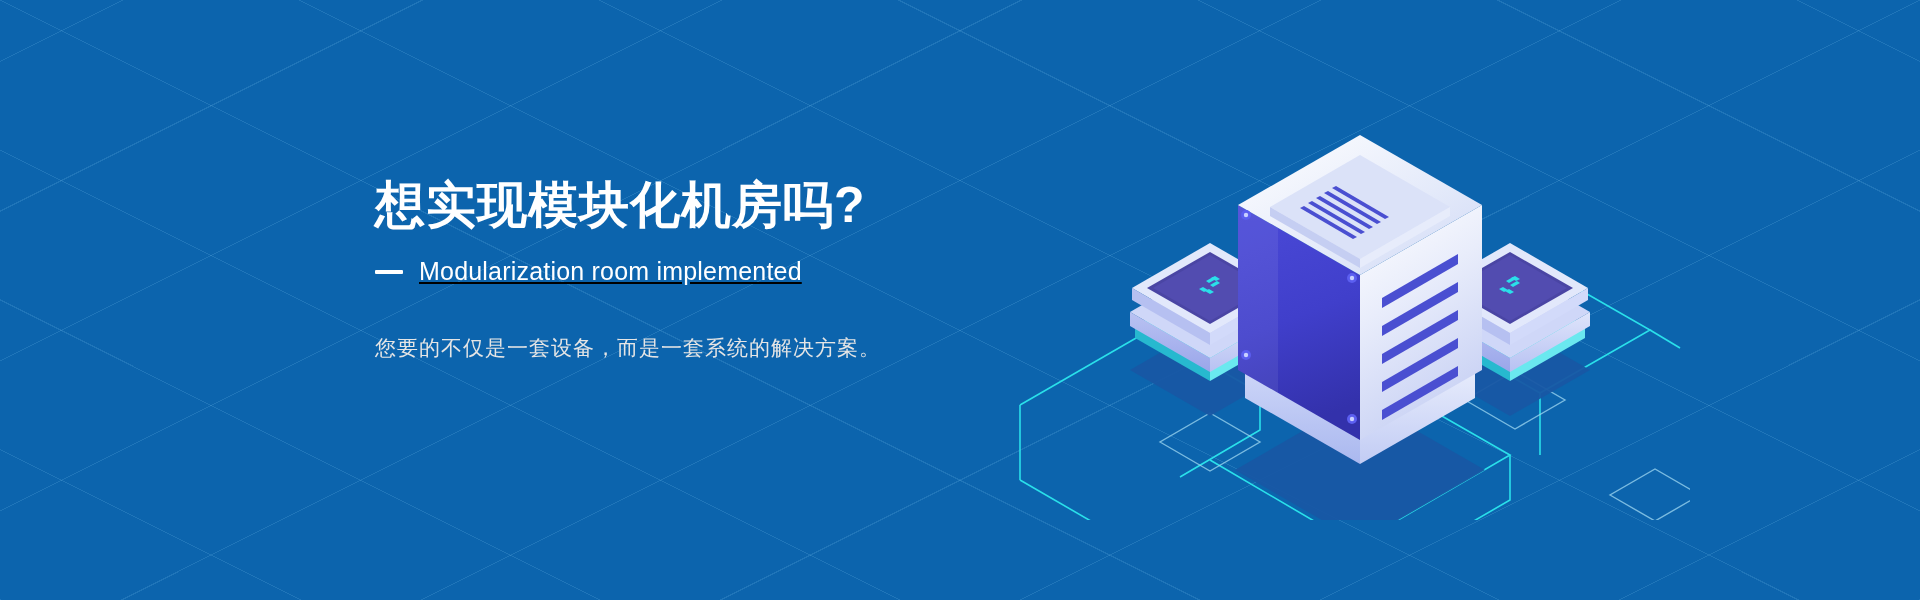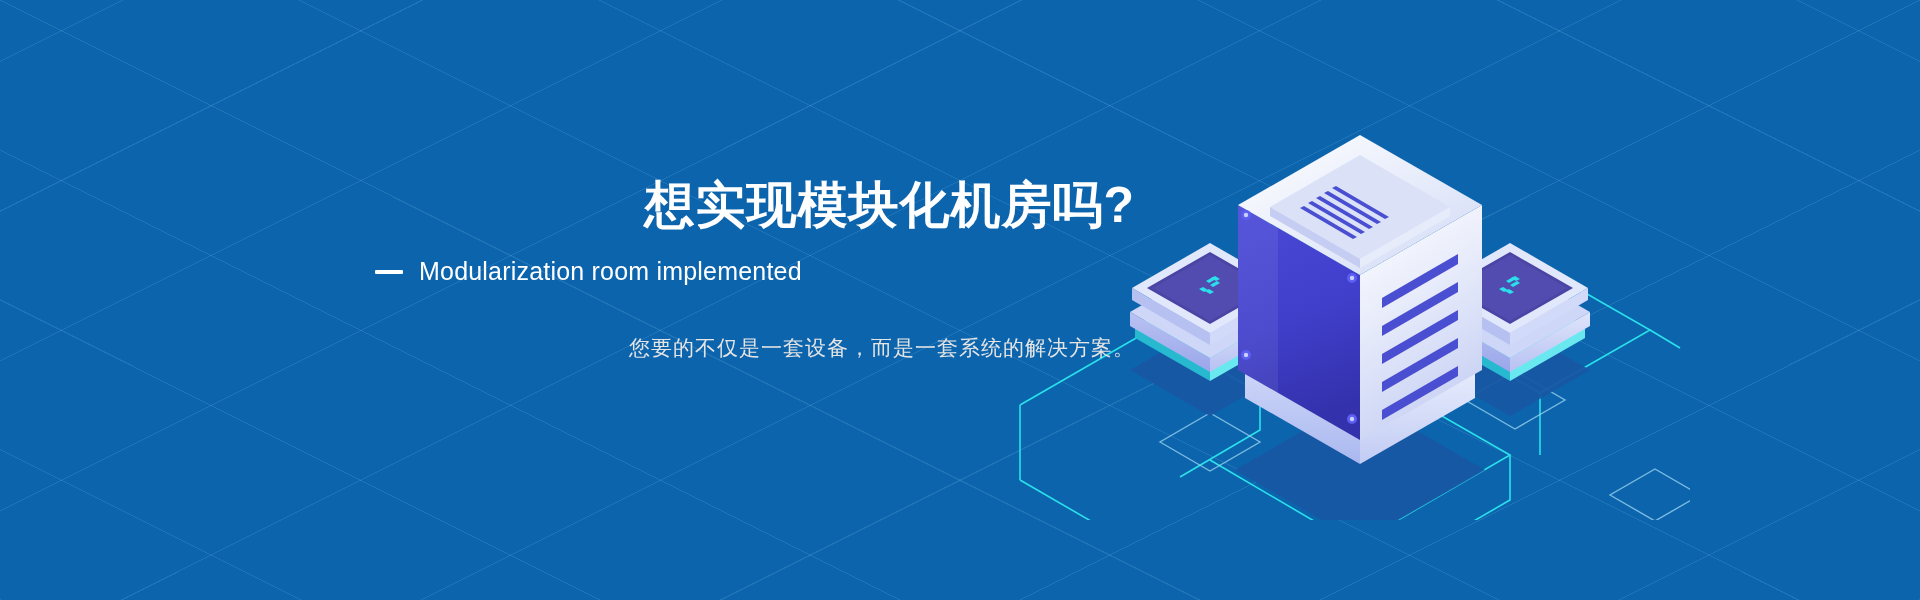--- a/index.html
+++ b/index.html
@@ -10,21 +10,20 @@
   }
   * { box-sizing: border-box; }
 
   .banner {
     position: relative;
     width: 1920px;
     height: 600px;
     overflow: hidden;
     background: #0c64ad;
     font-family: "Liberation Sans", "DejaVu Sans", sans-serif;
-    text-align: right;
     -webkit-font-smoothing: antialiased;
   }
 
   
   .bg-grid {
     position: absolute;
     inset: 0;
     background-image:
       repeating-linear-gradient(26.57deg,
         rgba(150, 220, 255, 0.14) 0px,
@@ -54,20 +53,21 @@
     font-weight: 700;
     color: #ffffff;
     letter-spacing: 1px;
     white-space: nowrap;
   }
 
   .subline {
     display: flex;
     align-items: center;
     margin-top: 22px;
+    text-decoration: underline;
   }
   .subline-dash {
     display: inline-block;
     width: 28px;
     height: 4px;
     background: #ffffff;
     margin-right: 16px;
     flex: 0 0 auto;
     border-radius: 1px;
   }

